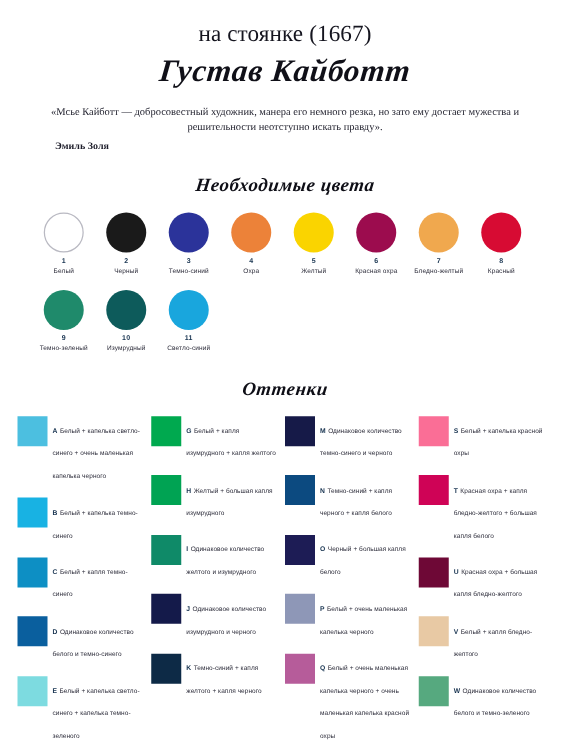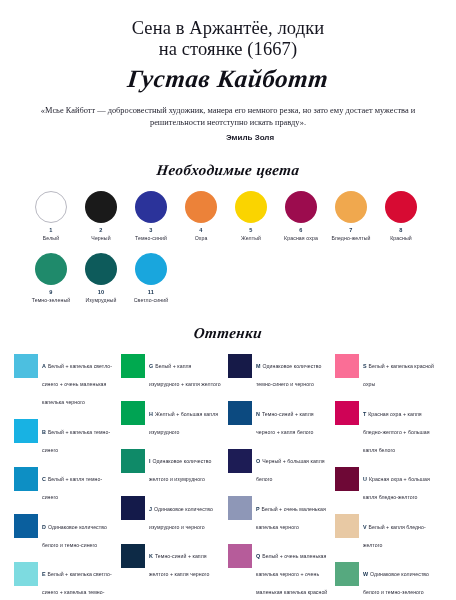--- a/index.html
+++ b/index.html
@@ -25,21 +25,21 @@
   .years{
     text-align:center;font-family:"Liberation Serif", serif;
     font-size:9px;color:#22222e;margin-top:4px;letter-spacing:.8px;
   }
   .quote{
     margin:12px 38px 2px 38px;text-align:center;
     font-family:"Liberation Serif", serif;
     font-size:8.4px;line-height:12.4px;color:#1d1d2a;
   }
   .quote-author{
-    text-align:center;font-family:Liberation Sans, sans-serif;
+    text-align:left;font-family:Liberation Serif, serif;
     font-size:8px;font-weight:bold;color:#1d1d2a;margin-top:3px;margin-left:44px;
   }
 
   
   .section-head{
     text-align:center;
     font-family:"Liberation Serif", serif;
     font-size:15px;font-weight:bold;font-style:italic;
     color:#0e0e16;letter-spacing:.5px;
     transform:skewX(-7deg);
@@ -87,21 +87,20 @@
     letter-spacing:.05px;
   }
 </style>
 </head>
 <body>
 
 <div class="page">
 
   <div>
     <div class="title">
-      <div>Сена в Аржантёе, лодки</div>
       <div>на стоянке (1667)</div>
     </div>
   </div>
 
   <div class="artist">Густав Кайботт</div>
 
   <div class="quote">«Мсье Кайботт — добросовестный художник, манера его немного резка, но зато ему достает мужества и решительности неотступно искать правду».</div>
   <div class="quote-author">Эмиль Золя</div>
 
   <div class="section-head sec-colors">Необходимые цвета</div>

